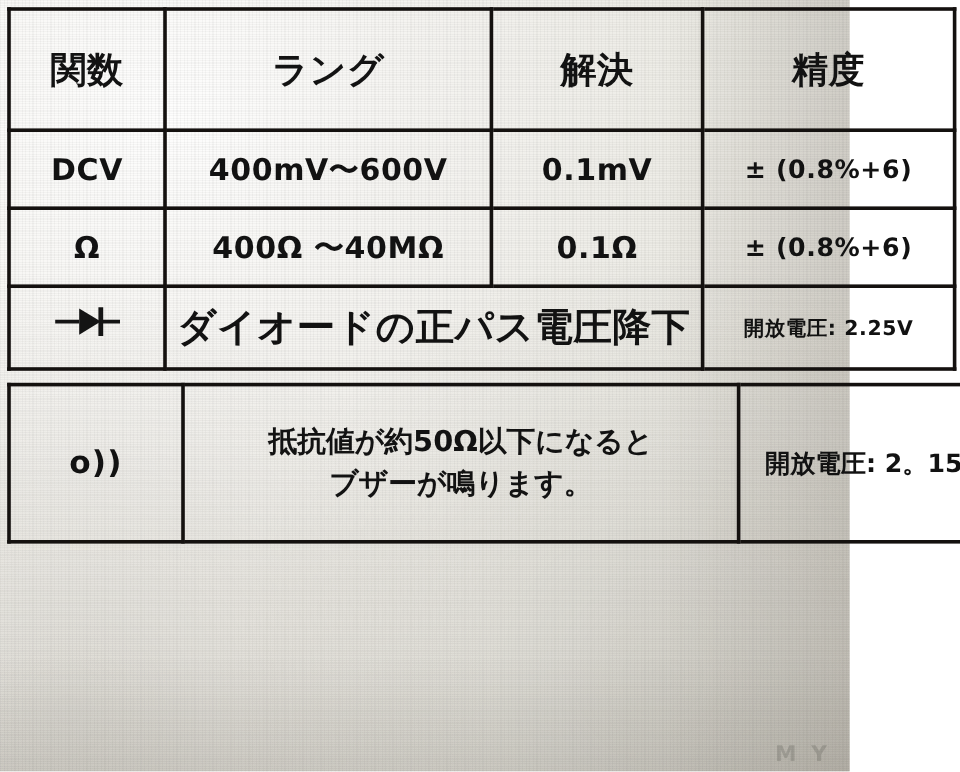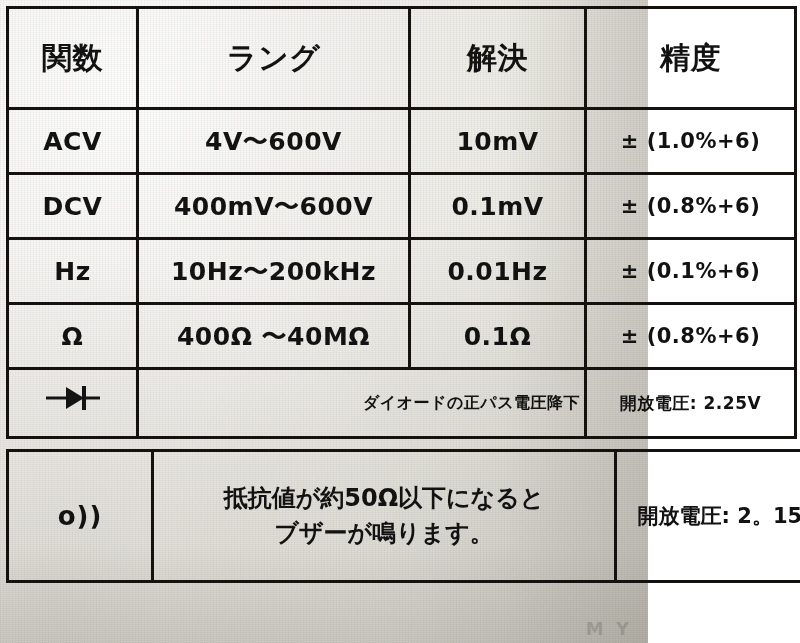--- a/index.html
+++ b/index.html
@@ -10,21 +10,21 @@
   body {
     width: 800px;
     height: 643px;
     overflow: hidden;
     font-family: "DejaVu Sans", sans-serif;
   }
 
   
   #scan {
     position: relative;
-    width: 648px;
+    width: 708px;
     height: 643px;
     background:
       radial-gradient(ellipse at 20% 15%, rgba(255,255,255,0.9) 0%, rgba(236,234,228,0.55) 55%, rgba(214,211,203,0.5) 100%),
       linear-gradient(100deg, #f4f3ef 0%, #e9e7e1 40%, #ececE6 70%, #dedbd4 100%);
     filter: none;
   }
   
   #scan::before {
     content: "";
     position: absolute;
@@ -89,21 +89,21 @@
     font-size: 25px;
   }
   td.func  { font-size: 25px; }
   td.range { font-size: 25px; }
   td.res   { font-size: 25px; }
   td.acc   { font-size: 21px; }
 
   
   tr.diode td { height: 62px; }
   tr.diode .func { font-size: 28px; }
-  tr.diode .desc { font-size: 16px; text-align: right; }
+  tr.diode .desc { font-size: 32px; }
   tr.diode .acc  { font-size: 17px; }
 
   table.buzzer {
     width: 788px;
     border-collapse: collapse;
     table-layout: fixed;
     margin-top: 10px;
     color: #121212;
     position: relative;
     z-index: 2;
@@ -169,36 +169,24 @@
       <thead>
         <tr>
           <th>関数</th>
           <th>ラング</th>
           <th>解決</th>
           <th>精度</th>
         </tr>
       </thead>
       <tbody>
         <tr>
-          <td class="func">ACV</td>
-          <td class="range">4V〜600V</td>
-          <td class="res">10mV</td>
-          <td class="acc">± (1.0%+6)</td>
-        </tr>
-        <tr>
           <td class="func">DCV</td>
           <td class="range">400mV〜600V</td>
           <td class="res">0.1mV</td>
           <td class="acc">± (0.8%+6)</td>
-        </tr>
-        <tr>
-          <td class="func">Hz</td>
-          <td class="range">10Hz〜200kHz</td>
-          <td class="res">0.01Hz</td>
-          <td class="acc">± (0.1%+6)</td>
         </tr>
         <tr>
           <td class="func">Ω</td>
           <td class="range">400Ω 〜40MΩ</td>
           <td class="res">0.1Ω</td>
           <td class="acc">± (0.8%+6)</td>
         </tr>
         <tr class="diode">
           <td class="func">
             <span class="diode-glyph">

